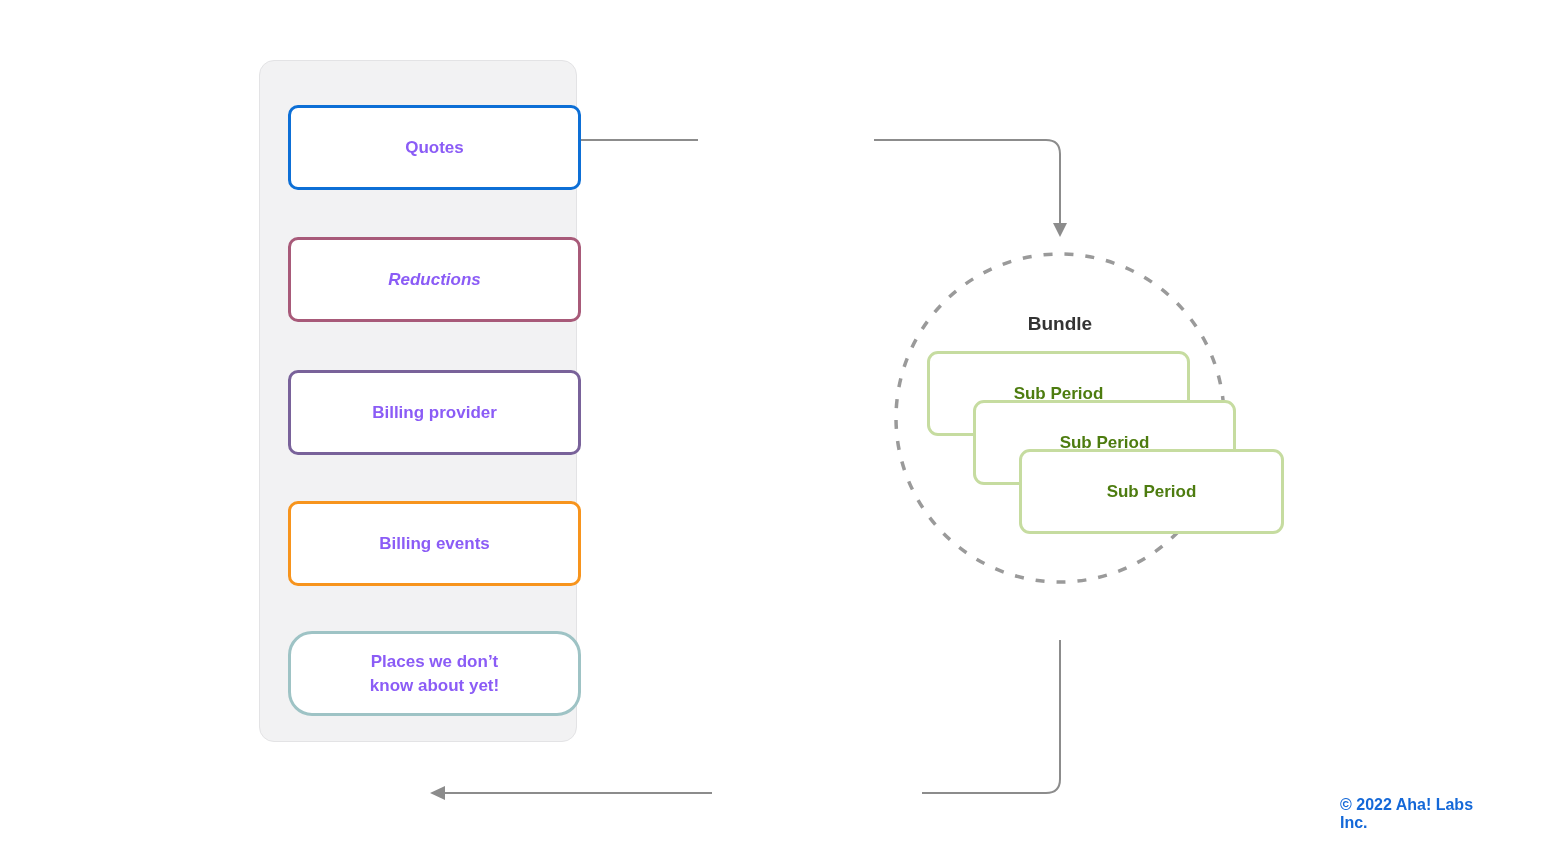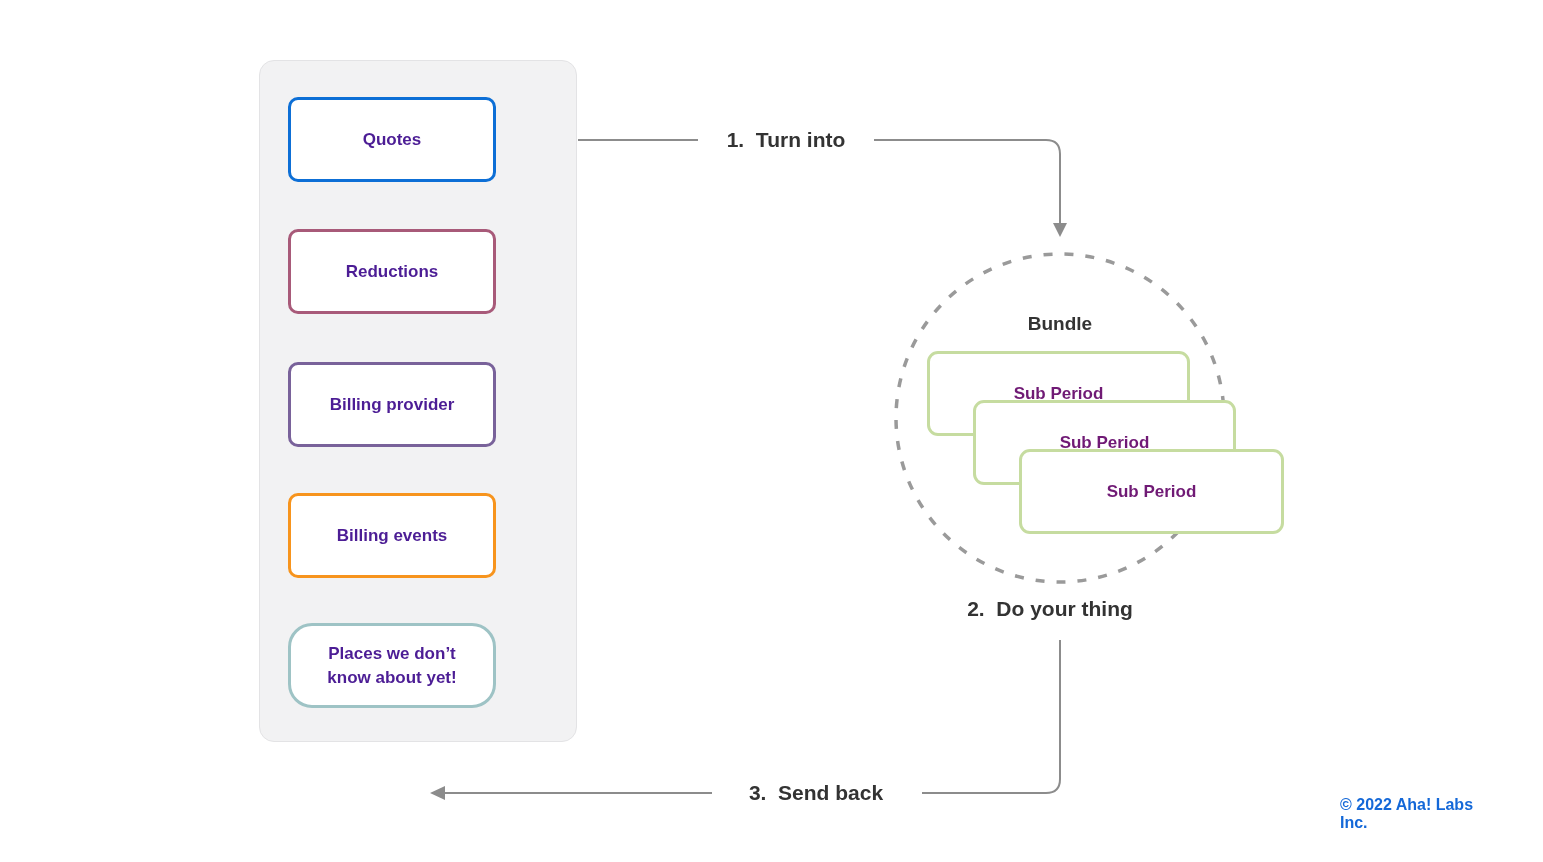--- a/index.html
+++ b/index.html
@@ -23,35 +23,36 @@
     width: 318px; height: 682px;
     background: #f2f2f3;
     border: 1px solid #e3e3e5;
     border-radius: 15px;
     box-sizing: border-box;
     z-index: 2;
   }
   .node-box {
     position: absolute;
     left: 288px;
-    width: 208px; height: 85px;
+    width: 293px; height: 85px;
     box-sizing: border-box;
     background: #ffffff;
     border: 3px solid #888;
     border-radius: 10px;
     display: flex;
     align-items: center;
     justify-content: center;
     text-align: center;
     font-size: 17px;
     font-weight: 600;
-    color: #4c1d95;
+    color: #8b5cf6;
     line-height: 1.4;
     white-space: pre-line;
     z-index: 3;
+    margin-top: 8px;
   }
   .box-1 { top: 97px; }
   .box-2 { top: 229px; }
   .box-3 { top: 362px; }
   .box-4 { top: 493px; }
   .box-5 { top: 623px; }
   .step-label {
     position: absolute;
     display: flex;
     align-items: center;
@@ -82,21 +83,21 @@
     width: 263px; height: 85px;
     box-sizing: border-box;
     background: #ffffff;
     border: 3px solid #c6dca0;
     border-radius: 11px;
     display: flex;
     align-items: center;
     justify-content: center;
     font-size: 17px;
     font-weight: 600;
-    color: #701a75;
+    color: #4d7c0f;
   }
   .card-1 { left: 927px;  top: 351px; z-index: 3; }
   .card-2 { left: 973px;  top: 400px; z-index: 4; }
   .card-3 { left: 1019px; top: 449px; width: 265px; z-index: 5; }
   .copyright {
     position: absolute;
     left: 1340px; top: 805px;
     width: 150px; height: 18px;
     display: flex;
     align-items: center;
@@ -121,29 +122,26 @@
     <polygon points="1053,223 1067,223 1060,237" fill="#8c8c8c" style="fill: rgb(140, 140, 140);"></polygon>
 
     <path d="M 1060 640 V 779 Q 1060 793 1046 793 H 922" fill="none" stroke="#8c8c8c" stroke-width="2" style="stroke: rgb(140, 140, 140);"></path>
     <path d="M 712 793 H 444" fill="none" stroke="#8c8c8c" stroke-width="2" style="stroke: rgb(140, 140, 140);"></path>
     <polygon points="445,786 445,800 430,793" fill="#8c8c8c" style="fill: rgb(140, 140, 140);"></polygon>
   </svg>
 
   <div class="panel"></div>
 
   <div class="node-box box-1" style="border-color: rgb(13, 111, 214);">Quotes</div>
-  <div class="node-box box-2" style="border-color: rgb(168, 90, 121);">Reductions</div>
+  <div class="node-box box-2" style="border-color: rgb(168, 90, 121); font-style: italic;">Reductions</div>
   <div class="node-box box-3" style="border-color: rgb(121, 98, 154);">Billing provider</div>
   <div class="node-box box-4" style="border-color: rgb(247, 148, 29);">Billing events</div>
   <div class="node-box box-5" style="border-color: rgb(158, 195, 197); border-radius: 24px;">Places we don’t
 know about yet!</div>
 
-  <div class="step-label step-1">1.  Turn into</div>
-  <div class="step-label step-2">2.  Do your thing</div>
-  <div class="step-label step-3">3.  Send back</div>
 
   <div class="bundle-title">Bundle</div>
   <div class="sub-card card-1" style="border-color: rgb(198, 220, 160);">Sub Period</div>
   <div class="sub-card card-2" style="border-color: rgb(198, 220, 160);">Sub Period</div>
   <div class="sub-card card-3" style="border-color: rgb(198, 220, 160);">Sub Period</div>
 
   <div class="copyright" style="color: rgb(20, 104, 216);">© 2022 Aha! Labs Inc.</div>
 
 </div>
 

